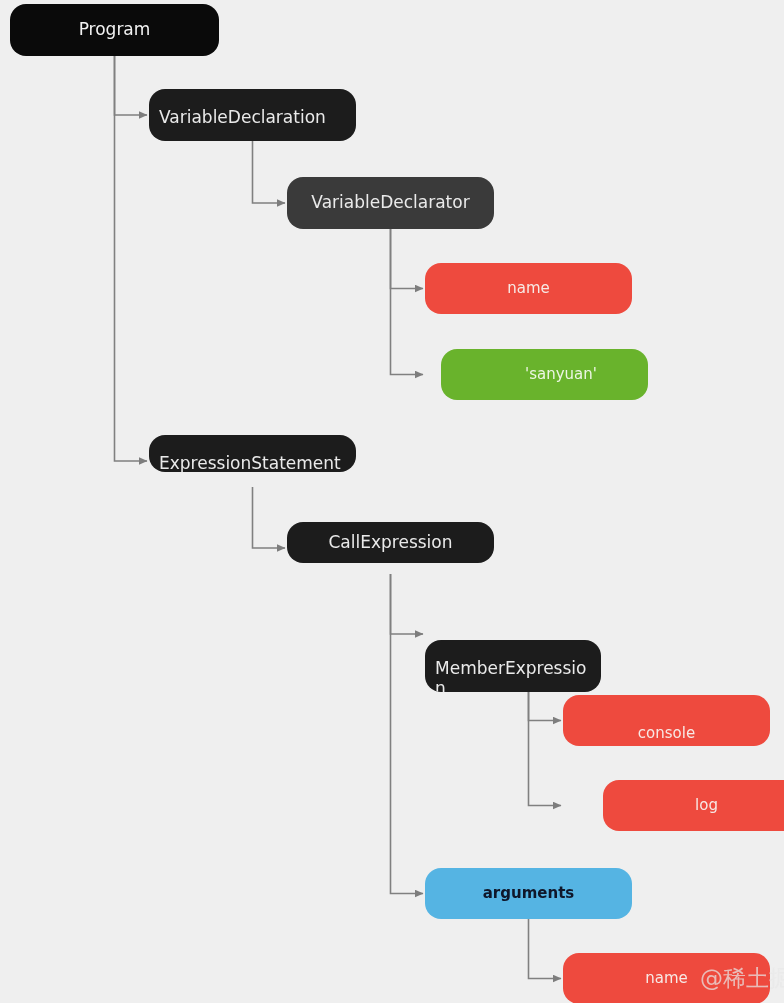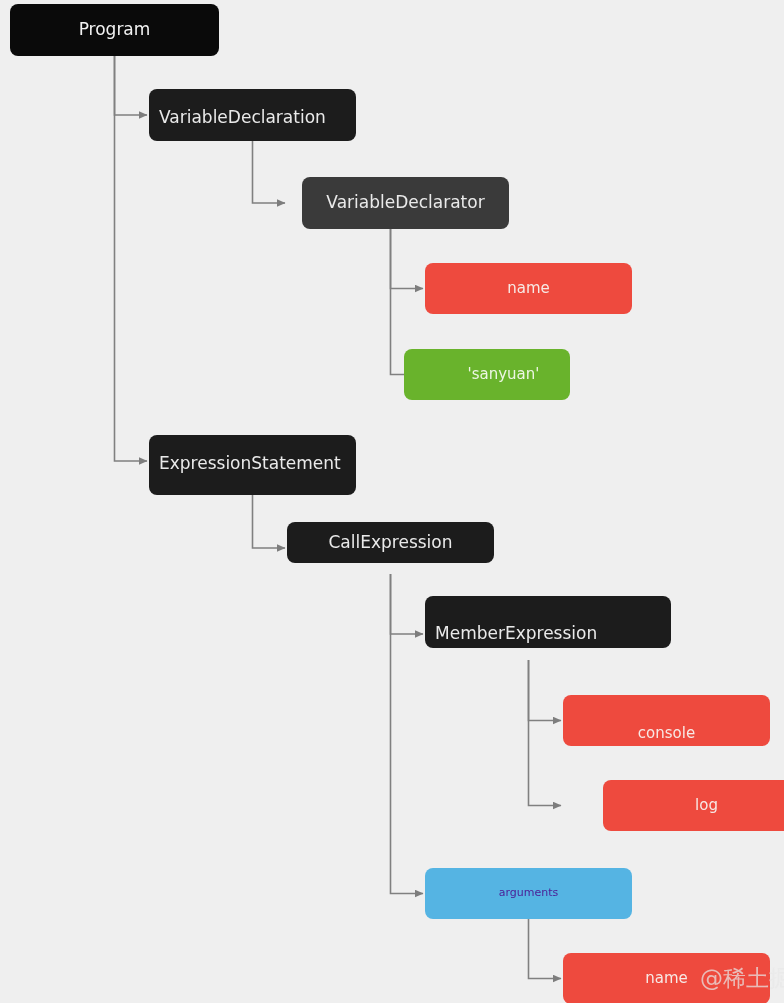--- a/index.html
+++ b/index.html
@@ -25,21 +25,21 @@
     position: absolute;
     left: 0;
     top: 0;
     width: 784px;
     height: 1003px;
     pointer-events: none;
   }
   .node {
     position: absolute;
     box-sizing: border-box;
-    border-radius: 8px;
+    border-radius: 16px;
     display: flex;
     align-items: center;
     justify-content: center;
     text-align: center;
     line-height: 1.15;
     padding: 4px 10px;
     overflow: hidden;
     word-break: break-all;
   }
   .node.black {
@@ -62,22 +62,23 @@
     color: #f7e9e5;
     font-size: 15px;
   }
   .node.green {
     background: #69b32c;
     color: #edf6e4;
     font-size: 15px;
   }
   .node.blue {
     background: #55b4e3;
-    color: #4c1d95;
-    font-size: 11px;
+    color: #0f172a;
+    font-size: 15px;
+    font-weight: bold;
   }
   .node.wrap-left {
     justify-content: flex-start;
     text-align: left;
     align-items: flex-start;
     padding-top: 19px;
   }
   .watermark {
     position: absolute;
     color: rgba(232, 232, 232, 0.72);
@@ -112,36 +113,36 @@
         <path d="M 528.5 919 L 528.5 978.5 L 561 978.5" fill="none" stroke="#808080" stroke-width="1.6" marker-end="url(#arrowhead)"></path>
       </g>
   </svg>
   <div id="node-layer">
       <div class="node black" style="left: 10px; top: 4px; width: 209px; height: 52px;">
         <span>Program</span>
       </div>
       <div class="node dark wrap-left" style="left: 149px; top: 89px; width: 207px; height: 52px;">
         <span>VariableDeclaration</span>
       </div>
-      <div class="node darkgray" style="left: 302px; top: 177px; width: 207px; height: 52px;">
+      <div class="node darkgray" style="left: 287px; top: 177px; width: 207px; height: 52px;">
         <span>VariableDeclarator</span>
       </div>
       <div class="node red" style="left: 425px; top: 263px; width: 207px; height: 51px;">
         <span>name</span>
       </div>
-      <div class="node green" style="left: 404px; top: 349px; width: 166px; height: 51px; padding-left: 43px;">
+      <div class="node green" style="left: 441px; top: 349px; width: 207px; height: 51px; padding-left: 43px;">
         <span>'sanyuan'</span>
       </div>
-      <div class="node dark wrap-left" style="left: 149px; top: 435px; width: 207px; height: 60px;">
+      <div class="node dark wrap-left" style="left: 149px; top: 435px; width: 207px; height: 37px;">
         <span>ExpressionStatement</span>
       </div>
       <div class="node dark" style="left: 287px; top: 522px; width: 207px; height: 41px;">
         <span>CallExpression</span>
       </div>
-      <div class="node dark wrap-left" style="left: 425px; top: 596px; width: 246px; height: 52px; align-items: flex-end;">
+      <div class="node dark wrap-left" style="left: 425px; top: 640px; width: 176px; height: 52px;">
         <span>MemberExpression</span>
       </div>
       <div class="node red" style="left: 563px; top: 695px; width: 207px; height: 51px; align-items: flex-end;">
         <span>console</span>
       </div>
       <div class="node red" style="left: 563px; top: 780px; width: 207px; height: 51px; margin-left: 40px;">
         <span>log</span>
       </div>
       <div class="node blue" style="left: 425px; top: 868px; width: 207px; height: 51px;">
         <span>arguments</span>

